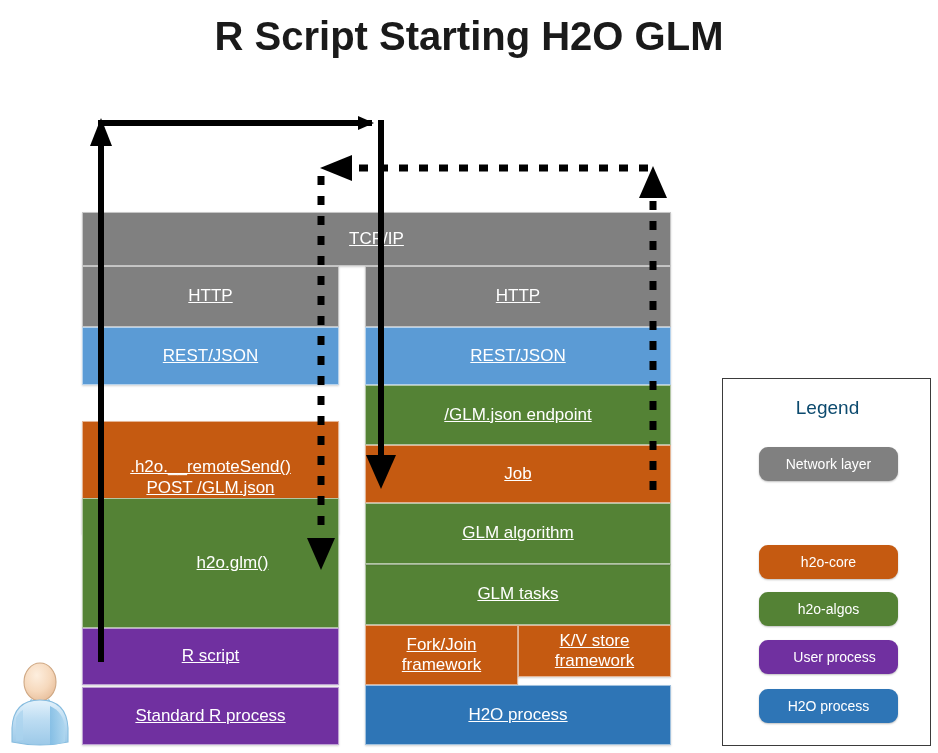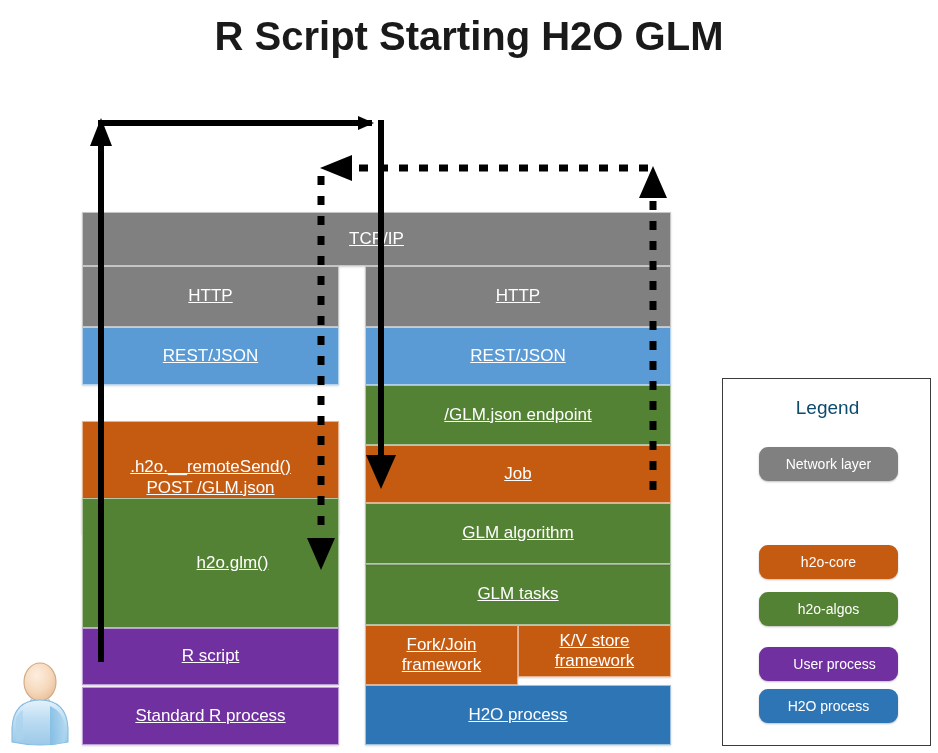--- a/index.html
+++ b/index.html
@@ -137,21 +137,21 @@
     <polygon points="320,168 352,155 352,181" fill="#000"></polygon>
     <polygon points="321,570 307,538 335,538" fill="#000"></polygon>
   </svg>
 
   <div class="legend-panel">
     <div class="legend-title">Legend</div>
 
     <div class="legend-item c-net" style="top:68px;">Network layer</div>
     <div class="legend-item c-core" style="top:166px;">h2o-core</div>
     <div class="legend-item c-algos" style="top:213px;">h2o-algos</div>
-    <div class="legend-item c-user" style="top:268px;padding-left:12px;">User process</div>
+    <div class="legend-item c-user" style="top:261px;padding-left:12px;">User process</div>
     <div class="legend-item c-h2o" style="top:310px;">H2O process</div>
   </div>
 
   <svg class="avatar" viewBox="0 0 68 88" width="68" height="88">
     <defs>
       <radialGradient id="headG" cx="40%" cy="32%" r="72%">
         <stop offset="0%" stop-color="#fdeede"></stop>
         <stop offset="60%" stop-color="#f6d9bd"></stop>
         <stop offset="100%" stop-color="#e8bf9c"></stop>
       </radialGradient>

